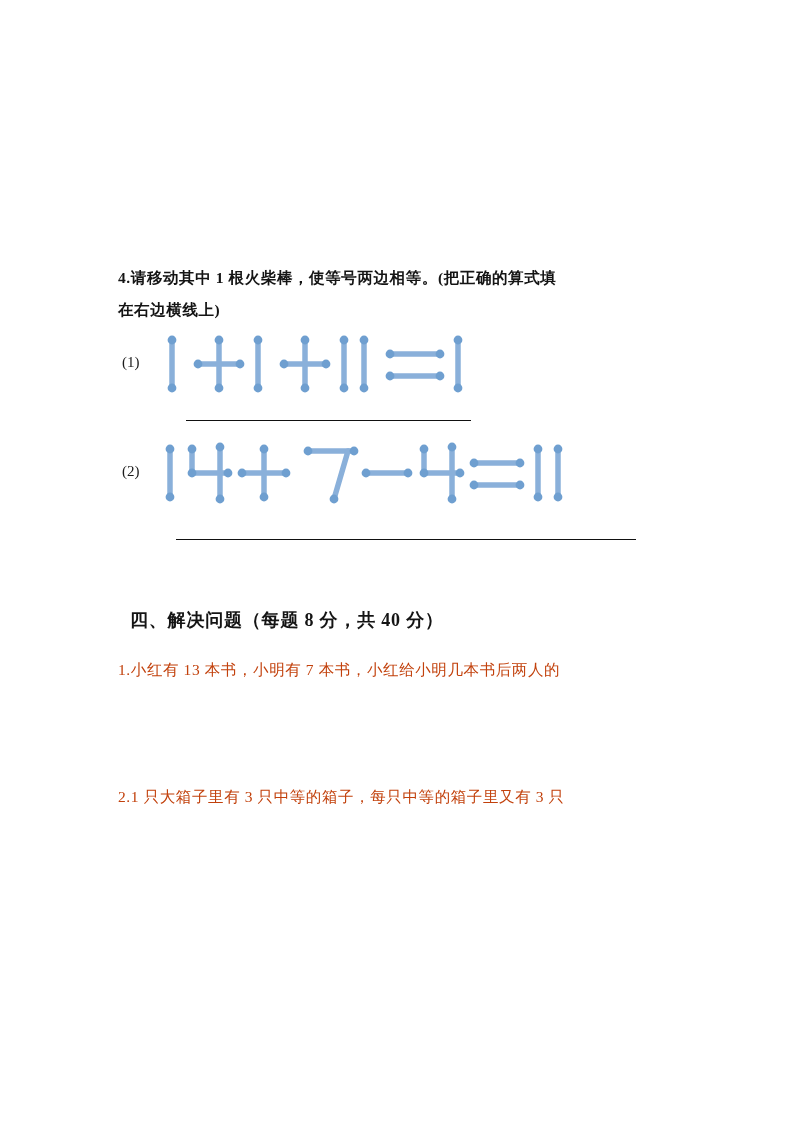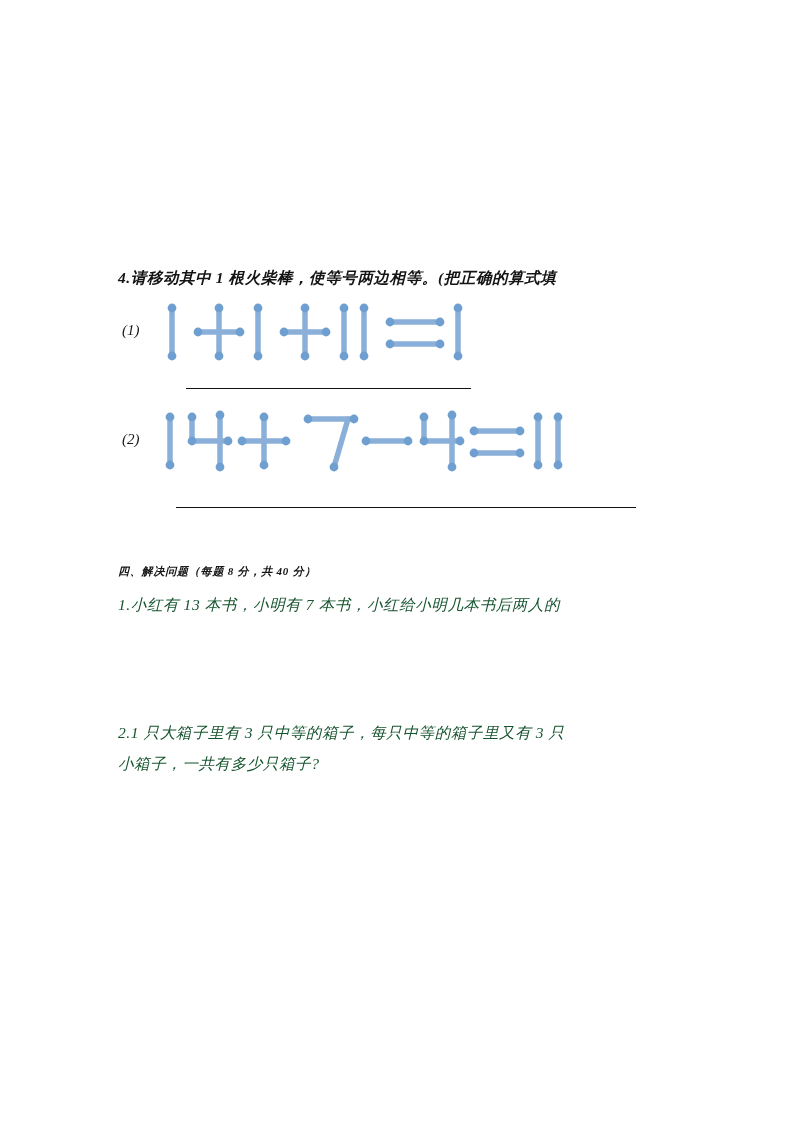--- a/index.html
+++ b/index.html
@@ -13,46 +13,45 @@
     font-family: "Liberation Serif", serif;
     color: #1a1a1a;
     position: relative;
     overflow: hidden;
   }
   .page {
     position: absolute;
     left: 0; top: 0;
     width: 793px;
     height: 1122px;
-    font-style: italic;
   }
   .content {
     position: absolute;
     left: 118px;
     top: 262px;
     width: 560px;
   }
   .q-text {
     font-size: 15.5px;
     line-height: 2.05;
     letter-spacing: 0.6px;
     font-weight: 700;
     color: #141414;
     margin: 0;
   }
   .q-text.normal {
     font-weight: 400;
-    color: #14532d;
+    color: #c2410c;
   }
   .section-title {
-    font-size: 11px;
+    font-size: 18px;
     font-weight: 700;
     letter-spacing: 0.8px;
     color: #141414;
-    margin: 0;
+    margin: 12px;
   }
 
   
   .stick-row {
     display: flex;
     align-items: flex-start;
     margin-top: 6px;
   }
   .stick-label {
     font-size: 15px;
@@ -81,20 +80,21 @@
 
   svg { display: block; }
 </style>
 </head>
 <body>
 
 <div class="page">
   <div class="content">
 
     <p class="q-text">4.请移动其中 1 根火柴棒，使等号两边相等。(把正确的算式填</p>
+    <p class="q-text">在右边横线上)</p>
 
     <div class="stick-row">
       <div class="stick-label">(1)</div>
       <div class="stick-canvas">
         <svg width="340" height="70" viewBox="0 0 340 70" aria-hidden="true">
           <g stroke="#8ab0da" stroke-width="5.5" stroke-linecap="round" fill="none">
 
             <line x1="14" y1="8" x2="14" y2="56"></line>
 
             <line x1="40" y1="32" x2="82" y2="32"></line>
@@ -220,18 +220,17 @@
 
     <p class="section-title">四、解决问题（每题 8 分，共 40 分）</p>
 
     <div style="height:10px;"></div>
 
     <p class="q-text normal">1.小红有 13 本书，小明有 7 本书，小红给小明几本书后两人的</p>
 
     <div class="blank-work"></div>
 
     <p class="q-text normal">2.1 只大箱子里有 3 只中等的箱子，每只中等的箱子里又有 3 只</p>
-    <p class="q-text normal">小箱子，一共有多少只箱子?</p>
 
     <div class="blank-work2"></div>
 
   </div>
 </div>
 
 </body></html>

